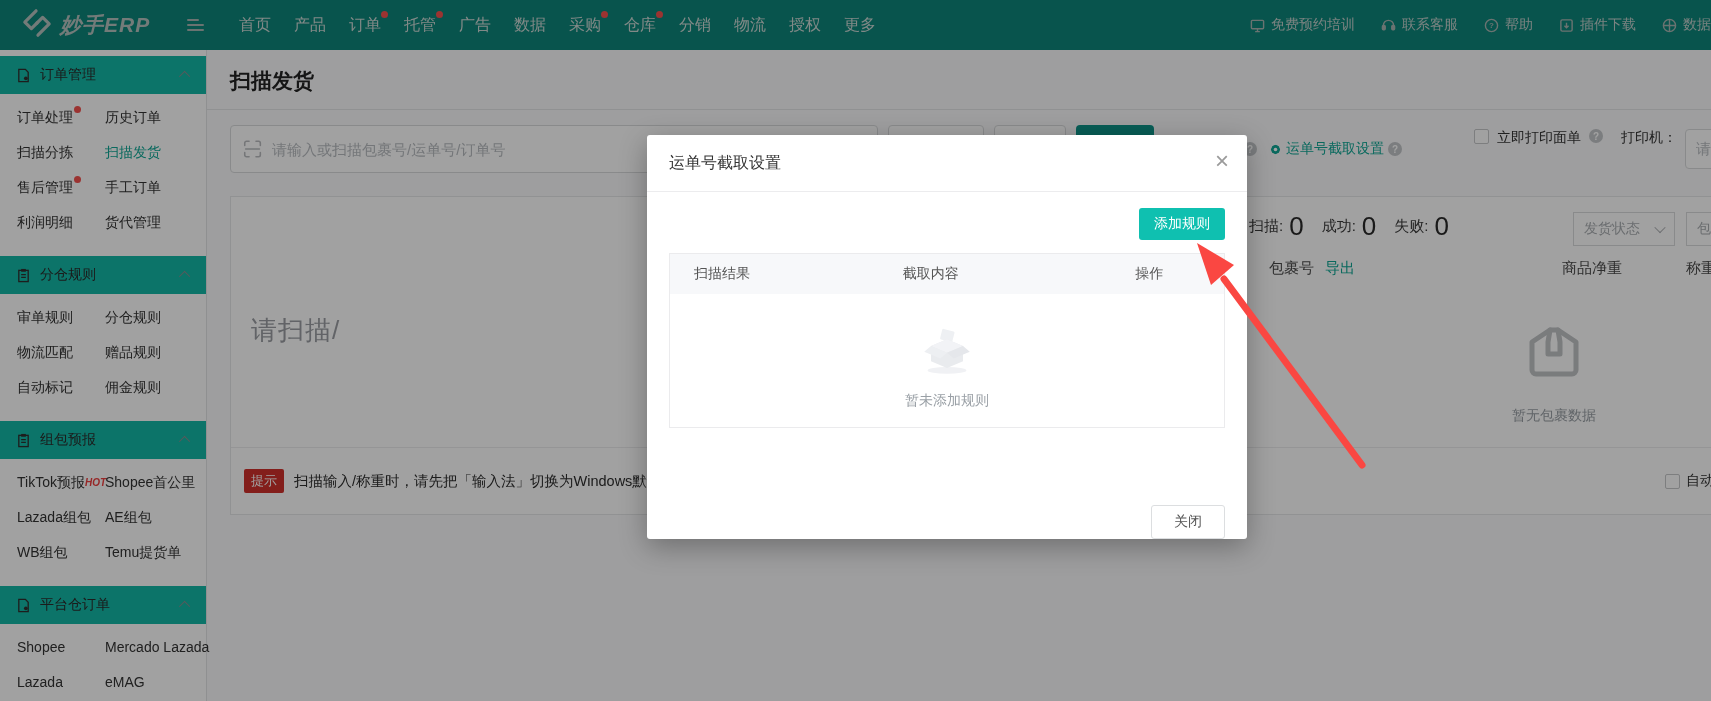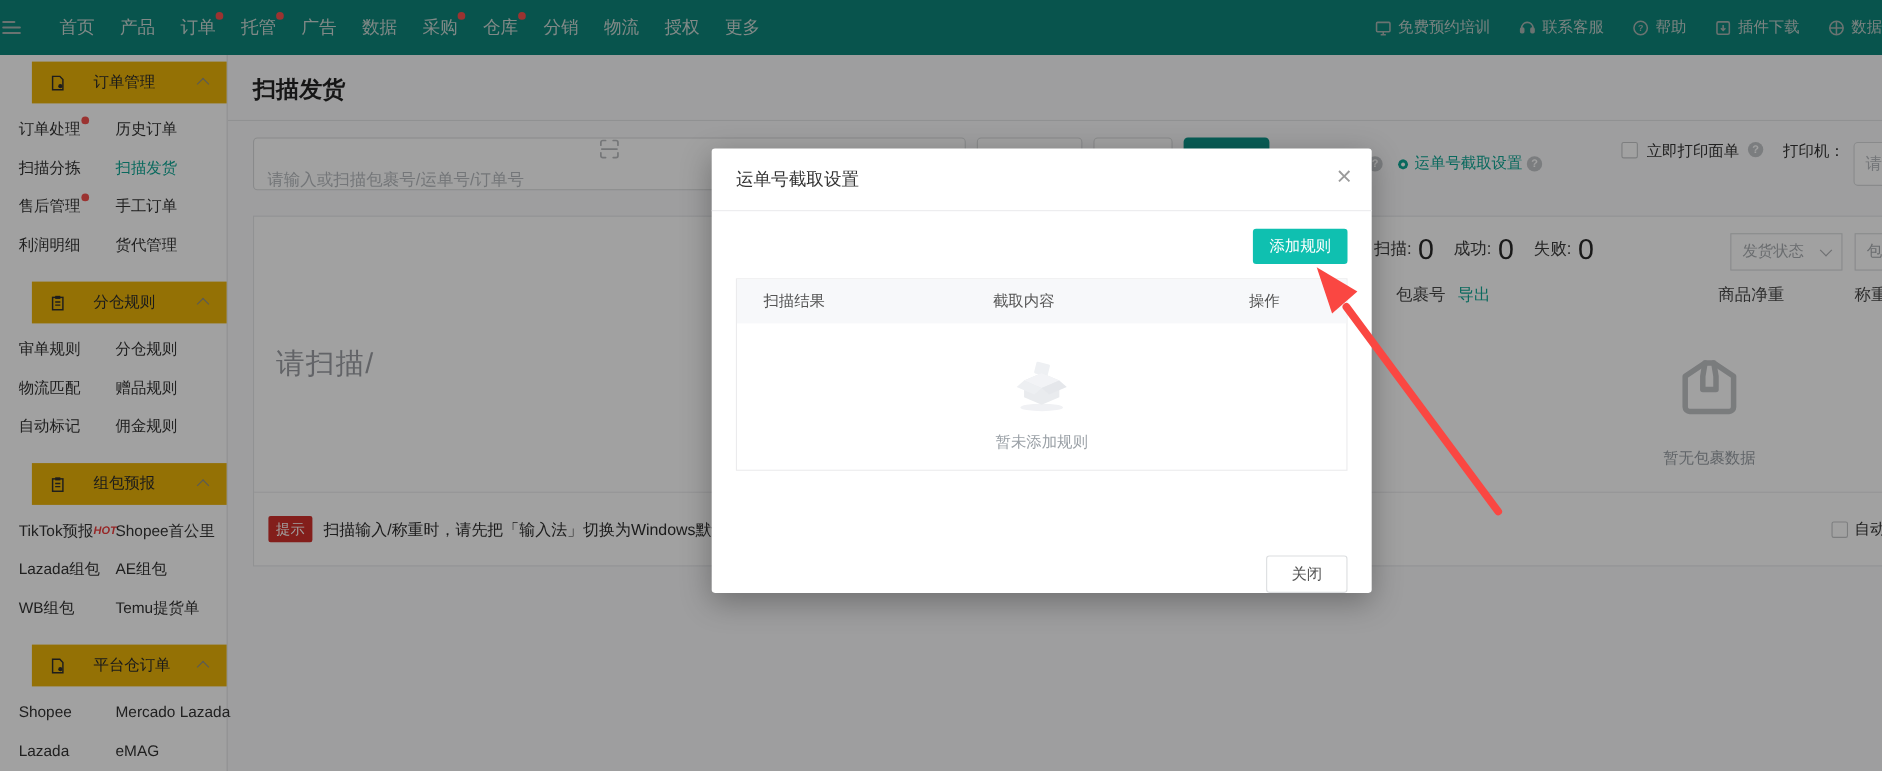--- a/index.html
+++ b/index.html
@@ -20,36 +20,36 @@
   .hamburger i:nth-child(3){width:17px;}
   .nav-menu{display:flex;align-items:center;gap:23px;margin-left:34px;}
   .nav-item{position:relative;font-size:16px;color:#cdd9d6;cursor:pointer;white-space:nowrap;}
   .nav-item .dot{position:absolute;top:-4px;right:-7px;width:7px;height:7px;border-radius:50%;background:#f5524f;}
   .nav-right{margin-left:auto;display:flex;align-items:center;gap:26px;padding-left:20px;white-space:nowrap;}
   .nav-right .nav-link{display:flex;align-items:center;gap:6px;font-size:14px;color:#c2cfcc;cursor:pointer;}
   .nav-right svg{flex:0 0 auto;}
   
   .sidebar{position:absolute;top:50px;left:0;bottom:0;width:207px;background:#fff;border-right:1px solid #e3e4e6;z-index:1;}
   .side-section{margin-top:6px;}
-  .side-header{height:38px;display:flex;align-items:center;gap:25px;padding:0 16px;background:#eab308;font-size:14px;color:#2b2b2b;cursor:pointer;margin-left:29px;}
+  .side-header{height:38px;display:flex;align-items:center;gap:9px;padding:0 16px;background:#14b8a6;font-size:14px;color:#2b2b2b;cursor:pointer;}
   .side-header .chev{margin-left:auto;width:8px;height:8px;border-left:1.5px solid #8a8d90;border-top:1.5px solid #8a8d90;transform:rotate(45deg) translateY(2px);}
   .side-items{display:grid;grid-template-columns:88px 100px;padding:6px 0 10px 17px;}
   .side-item{position:relative;height:35px;line-height:35px;font-size:14px;color:#333;cursor:pointer;white-space:nowrap;}
   .side-item.active{color:#10a795;}
   .side-item .dot{position:absolute;top:6px;margin-left:1px;width:7px;height:7px;border-radius:50%;background:#f5524f;display:inline-block;}
   .side-item .hot{position:absolute;top:13px;margin-left:0px;font-size:10px;line-height:10px;font-weight:700;font-style:italic;color:#ef3f3f;}
   
   .content{position:absolute;top:50px;left:207px;right:0;bottom:0;background:#fbfbfc;}
   .page-title-row{height:60px;border-bottom:1px solid #e5e6e8;padding:17px 0 0 23px;}
   .page-title{font-size:21px;font-weight:600;color:#242424;}
   .toolbar{display:flex;align-items:center;margin:15px 0 0 23px;height:48px;gap:10px;}
   .input,.select{height:48px;border:1px solid #d9dbdd;border-radius:4px;background:#fff;display:flex;align-items:center;font-size:15px;color:#333;}
   input{border:none;outline:none;font:inherit;width:100%;background:transparent;}
   input::placeholder{color:#b8bcc0;}
-  .search-box{width:648px;padding:0 12px;gap:10px;flex-direction:column;}
+  .search-box{width:648px;padding:0 12px;gap:10px;}
   .weight-box{width:96px;padding:0 12px;}
   .unit-select{width:72px;padding:0 12px;justify-content:space-between;cursor:pointer;}
   .chevron{width:8px;height:8px;border-right:1.6px solid #aeb1b4;border-bottom:1.6px solid #aeb1b4;transform:rotate(45deg) translate(-1px,-1px);flex:0 0 auto;}
   .btn-primary{height:48px;width:78px;background:#0d9488;color:#fff;font-size:15px;border:none;border-radius:4px;cursor:pointer;}
   .tool-link{display:flex;align-items:center;gap:4px;font-size:14px;color:#10a795;cursor:pointer;white-space:nowrap;margin-left:2px;}
   .help-dot{width:14px;height:14px;border-radius:50%;background:#c3c6c9;color:#fff;font-size:10px;font-weight:700;display:inline-flex;align-items:center;justify-content:center;}
   .toolbar-right{margin-left:auto;display:flex;align-items:flex-start;gap:8px;white-space:nowrap;}
   .checkbox{width:15px;height:15px;border:1px solid #c6c8ca;border-radius:2px;background:#fff;flex:0 0 auto;cursor:pointer;}
   .cb-label{font-size:14px;color:#333;}
   .printer-label{font-size:14px;color:#333;margin-left:10px;}
@@ -95,20 +95,29 @@
   .rt-empty{position:absolute;left:0;right:0;top:72px;text-align:center;}
   .rt-empty-text{margin-top:12px;font-size:14px;color:#9aa0a6;}
   .modal-footer{text-align:right;padding:14px 22px 0;}
   .btn-close{height:34px;padding:0 22px;background:#fff;border:1px solid #dcdee0;border-radius:3px;font-size:14px;color:#555;cursor:pointer;}
   .arrow-svg{position:absolute;left:1140px;top:230px;z-index:30;pointer-events:none;}
 </style>
 </head>
 <body>
 
 <header class="nav">
+  <div class="brand">
+    <span>
+      <svg width="30" height="30" viewBox="0 0 32 32" fill="none" stroke="#b6c3c0" stroke-width="3.4" stroke-linecap="round" stroke-linejoin="round">
+        <path d="M15 3 L3 15 l7 7 6-6"></path>
+        <path d="M17 29 L29 17 l-7-7-6 6"></path>
+      </svg>
+    </span>
+    <span class="brand-name">妙手ERP</span>
+  </div>
   <span class="hamburger">
       <i></i>
       <i></i>
       <i></i>
     </span>
   <nav class="nav-menu">
     <span class="nav-item">首页</span>
     <span class="nav-item">产品</span>
     <span class="nav-item"><span>订单</span><i class="dot"></i></span>
     <span class="nav-item"><span>托管</span><i class="dot"></i></span>

